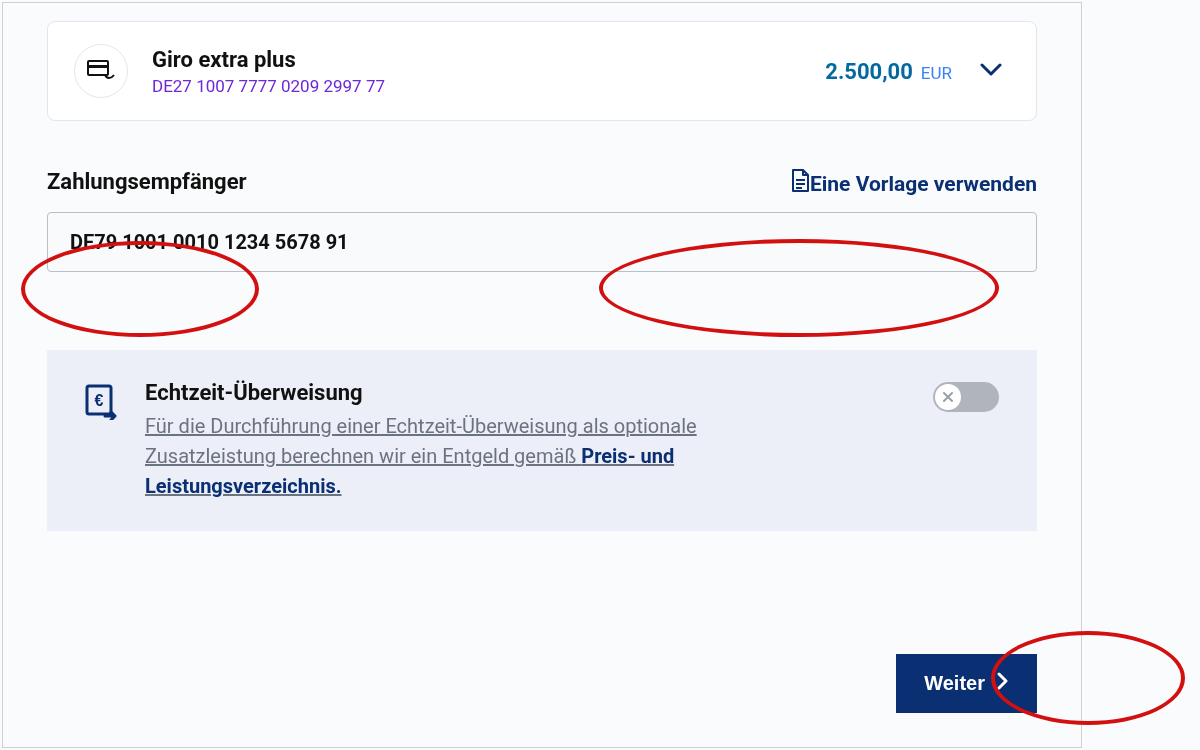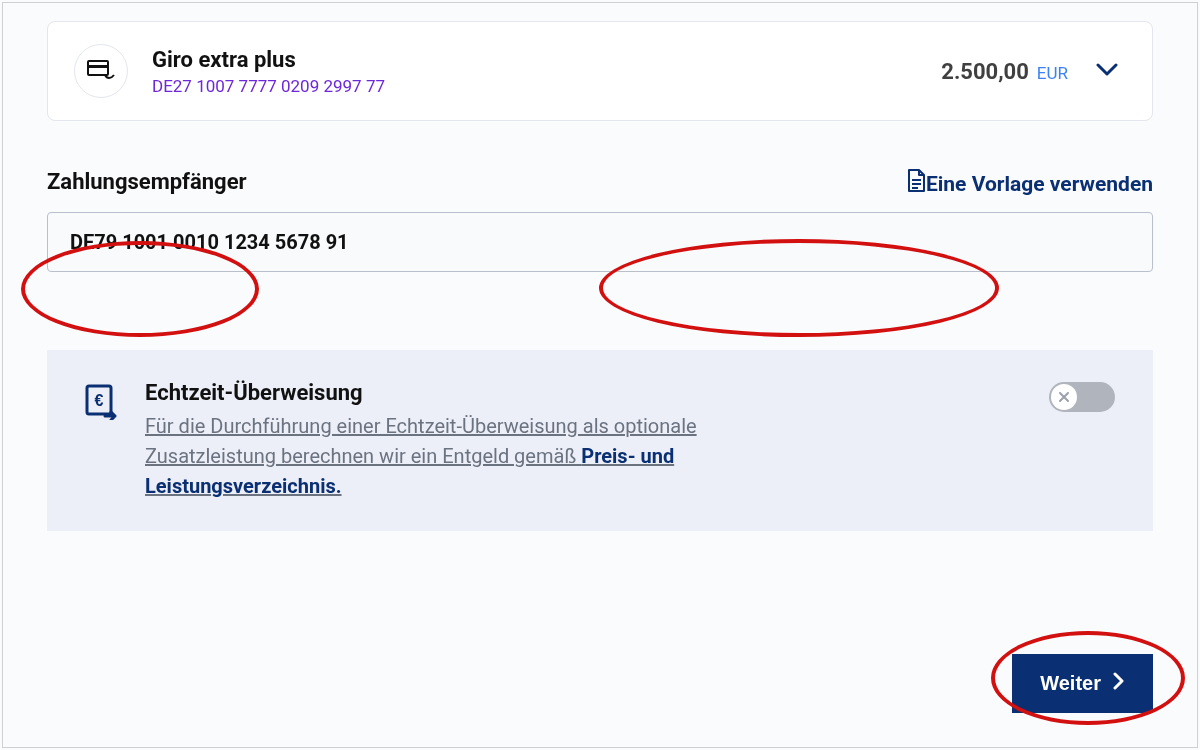--- a/index.html
+++ b/index.html
@@ -4,21 +4,21 @@
   <style>
     * { box-sizing: border-box; margin: 0; padding: 0; }
     body {
       font-family: -apple-system, BlinkMacSystemFont, "Segoe UI", Roboto, Arial, sans-serif;
       background: #fafbfd;
       padding: 2px;
     }
     .outer {
       border: 1px solid #d0d0d0;
       background: #fafbfd;
-      width: 1196px;
+      width: 1080px;
       height: 746px;
       position: relative;
       padding: 0;
     }
     .account-card {
       background: #fff;
       border: 1px solid #e3e6ec;
       border-radius: 8px;
       margin: 18px 44px 0 44px;
       padding: 22px 34px 22px 26px;
@@ -45,21 +45,21 @@
       color: #6d28d9;
     }
     .account-right {
       display: flex;
       align-items: center;
       gap: 28px;
     }
     .balance-amount {
       font-size: 22px;
       font-weight: 700;
-      color: #404040;
+      color: #0369a1;
     }
     .balance-curr {
       font-size: 17px;
       font-weight: 400;
       color: #3b82f6;
       margin-left: 4px;
     }
     .chevron { color: #0a2f73; }
 
     .section-row {

